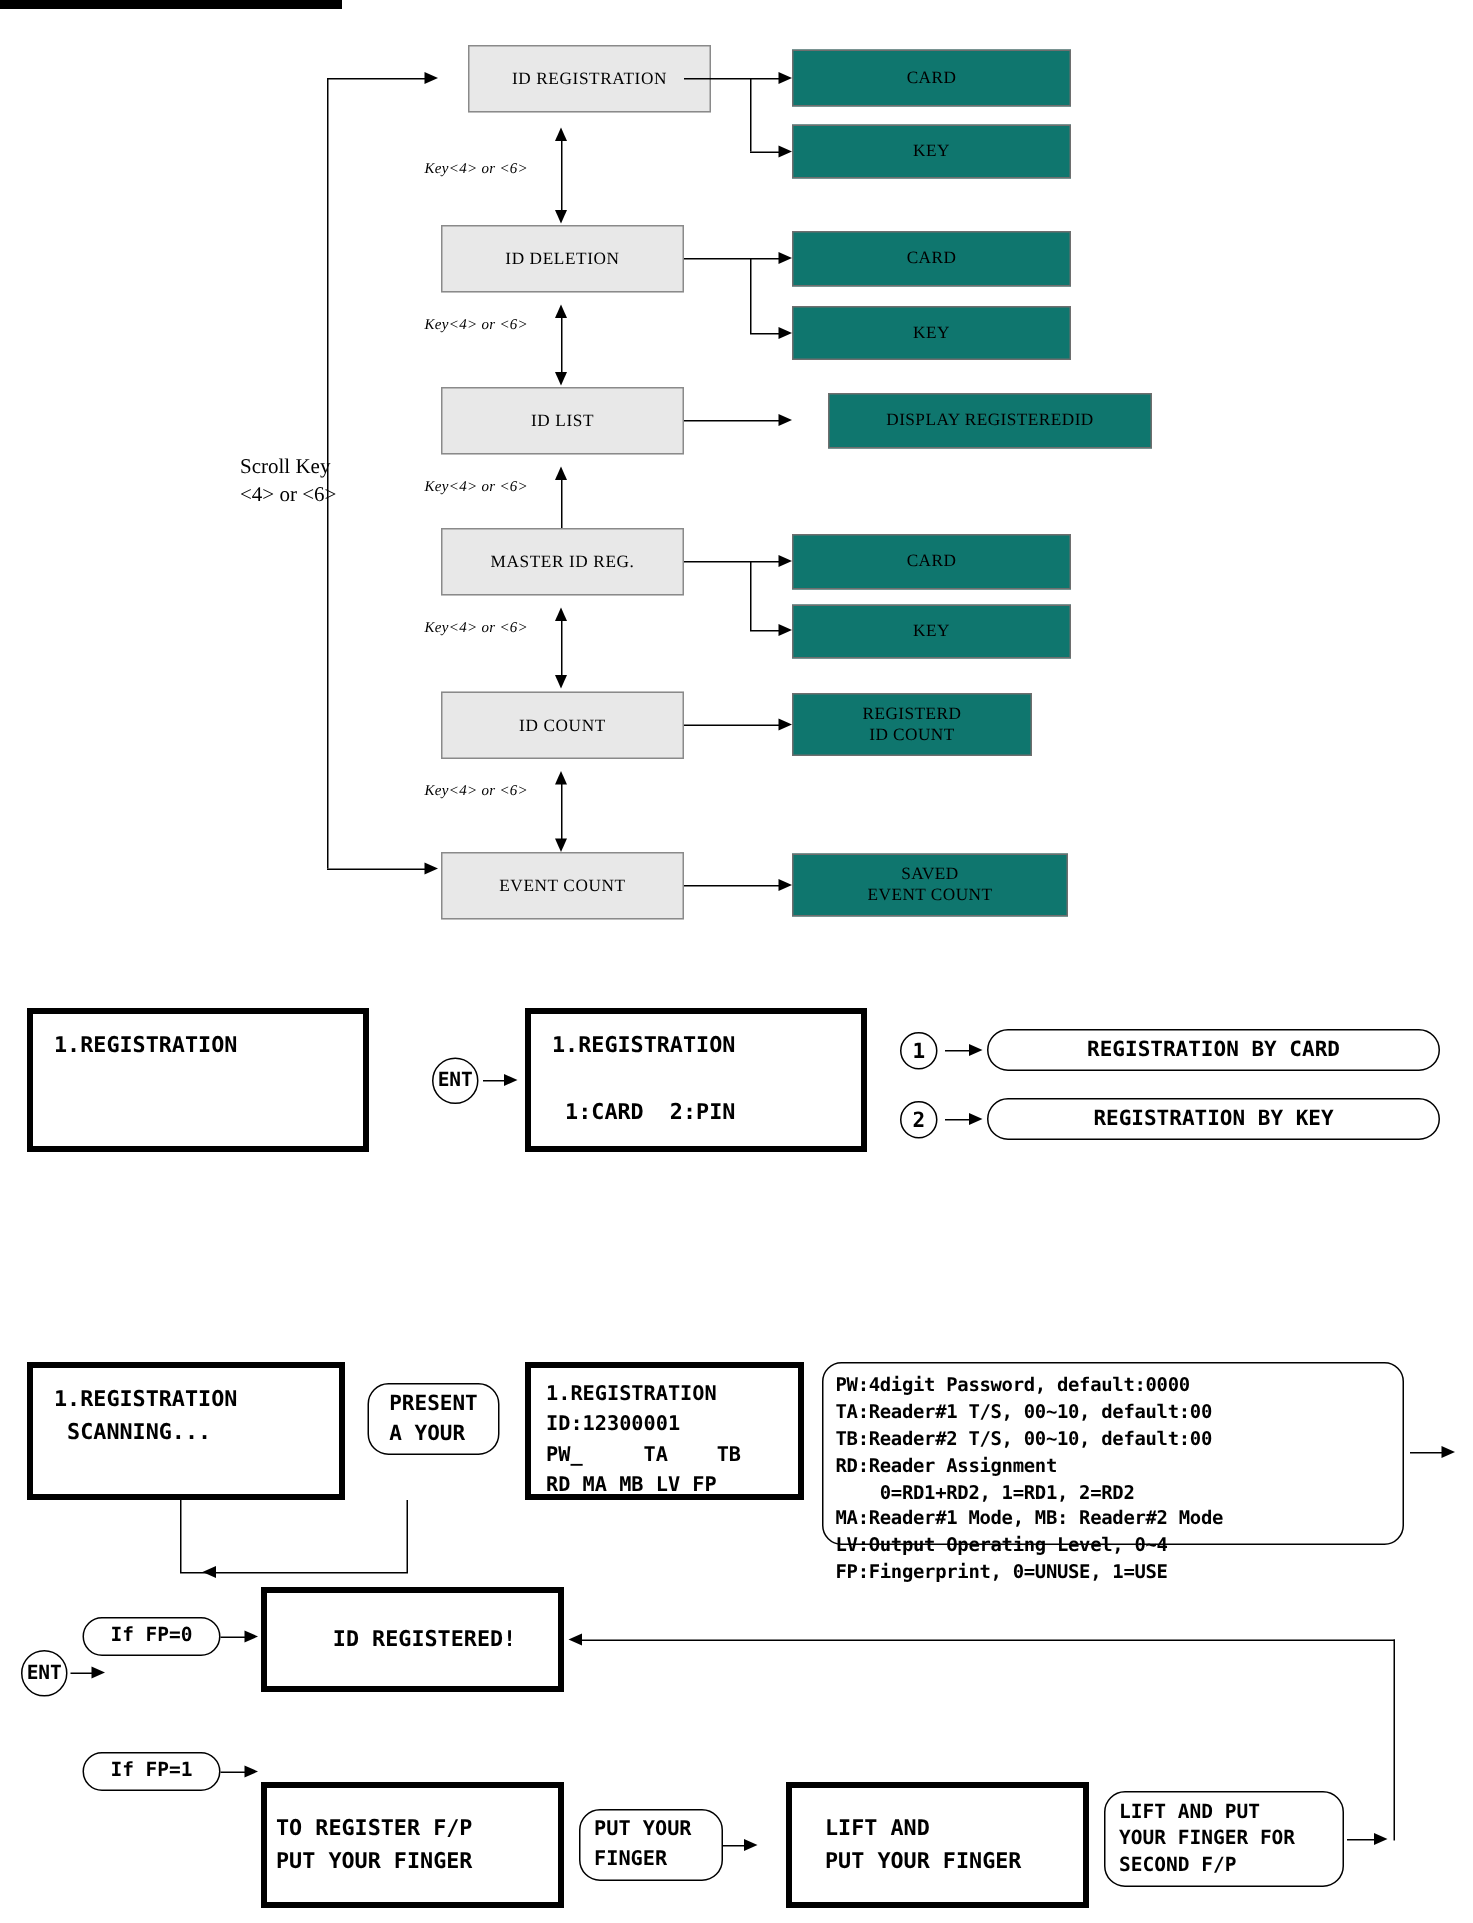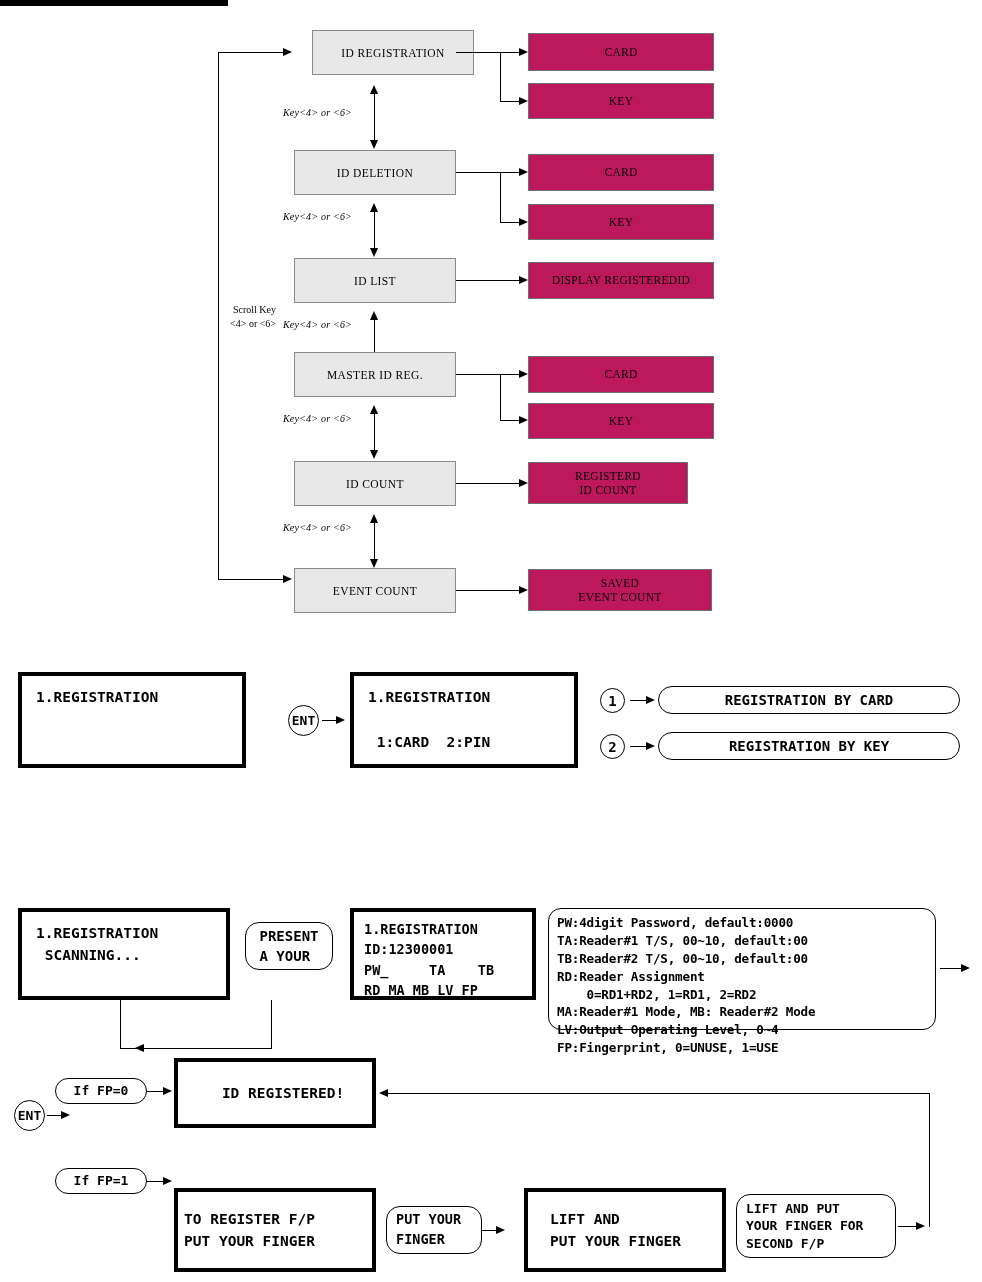--- a/index.html
+++ b/index.html
@@ -8,39 +8,39 @@
   .abs{position:absolute;box-sizing:border-box;}
 
   
   .topbar{left:0;top:0;width:228px;height:6px;background:#000;}
 
   
   .mbox{background:#e8e8e8;border:1px solid #8a8a8a;
         display:flex;align-items:center;justify-content:center;
         font-size:11.5px;letter-spacing:.4px;white-space:nowrap;}
   
-  .sbox{background:#be185d;border:1px solid #6e6e6e;
+  .sbox{background:#0f766e;border:1px solid #6e6e6e;
         display:flex;align-items:center;justify-content:center;
         text-align:center;font-size:11.5px;line-height:1.25;
         letter-spacing:.3px;white-space:pre-line;}
 
   
   .ln{background:#000;}
   .hln{height:1px;}
   .vln{width:1px;}
 
   
   .ar{width:0;height:0;}
   .ar-r{border-top:4.5px solid transparent;border-bottom:4.5px solid transparent;border-left:9px solid #000;}
   .ar-l{border-top:4.5px solid transparent;border-bottom:4.5px solid transparent;border-right:9px solid #000;}
   .ar-u{border-left:4.5px solid transparent;border-right:4.5px solid transparent;border-bottom:9px solid #000;}
   .ar-d{border-left:4.5px solid transparent;border-right:4.5px solid transparent;border-top:9px solid #000;}
 
   .keylab{font-size:10px;white-space:nowrap;letter-spacing:.2px;font-style:italic;}
-  .scrolllab{font-size:10px;line-height:1.35;text-align:right;white-space:pre-line;}
+  .scrolllab{font-size:14px;line-height:1.35;text-align:left;white-space:pre-line;}
 
   
   .lcd{background:#fff;border:4px solid #000;
        font-family:"DejaVu Sans Mono",monospace;font-weight:bold;
        font-size:14.5px;line-height:1.55;white-space:pre;
        padding:10px 0 0 14px;letter-spacing:0px;}
   .lcd.ctr{display:flex;flex-direction:column;justify-content:center;padding-top:0;}
 
   
   .pill{background:#fff;border:1.6px solid #000;border-radius:14px;
@@ -99,21 +99,21 @@
 <div class="abs sbox" style="left:528px;top:204px;width:186px;height:36px;">KEY</div>
 
 <div class="abs ar ar-u" style="left:370px;top:203px;"></div>
 <div class="abs ln vln" style="left:374px;top:208px;height:42px;"></div>
 <div class="abs ar ar-d" style="left:370px;top:248px;"></div>
 <div class="abs keylab" style="left:283px;top:211px;">Key&lt;4&gt; or &lt;6&gt;</div>
 
 <div class="abs mbox" style="left:294px;top:258px;width:162px;height:45px;">ID LIST</div>
 <div class="abs ln hln" style="left:456px;top:280px;width:65px;"></div>
 <div class="abs ar ar-r" style="left:519px;top:276px;"></div>
-<div class="abs sbox" style="left:528px;top:262px;width:186px;height:37px;">DISPLAY REGISTEREDID</div>
+<div class="abs sbox" style="left:552px;top:262px;width:216px;height:37px;">DISPLAY REGISTEREDID</div>
 
 <div class="abs ar ar-u" style="left:370px;top:311px;"></div>
 <div class="abs ln vln" style="left:374px;top:316px;height:42px;"></div>
 <div class="abs ar ar-d" style="left:370px;top:356px;"></div>
 <div class="abs keylab" style="left:283px;top:319px;">Key&lt;4&gt; or &lt;6&gt;</div>
 
 <div class="abs mbox" style="left:294px;top:352px;width:162px;height:45px;">MASTER ID REG.</div>
 <div class="abs ln hln" style="left:456px;top:374px;width:65px;"></div>
 <div class="abs ln vln" style="left:500px;top:374px;height:46px;"></div>
 <div class="abs ln hln" style="left:500px;top:420px;width:21px;"></div>

